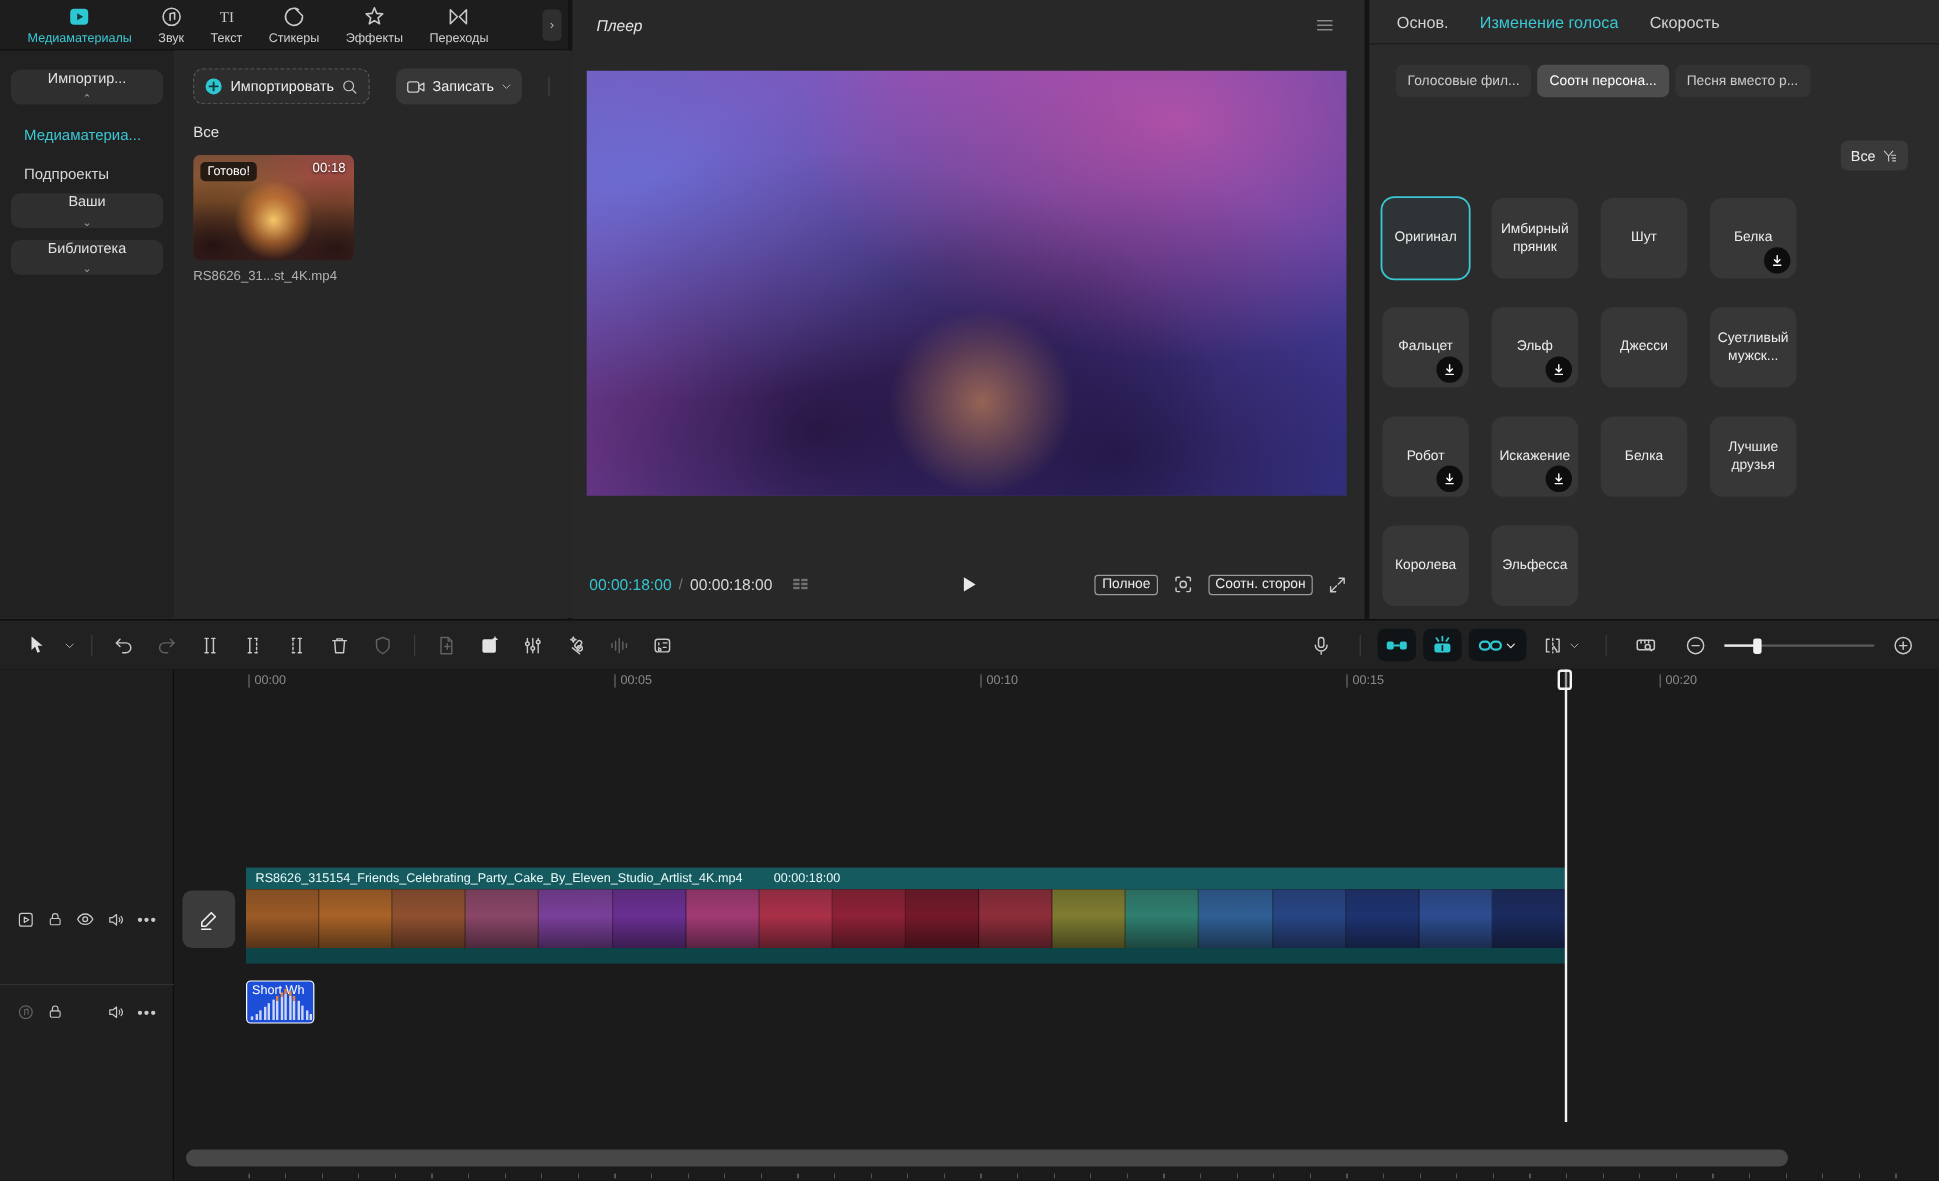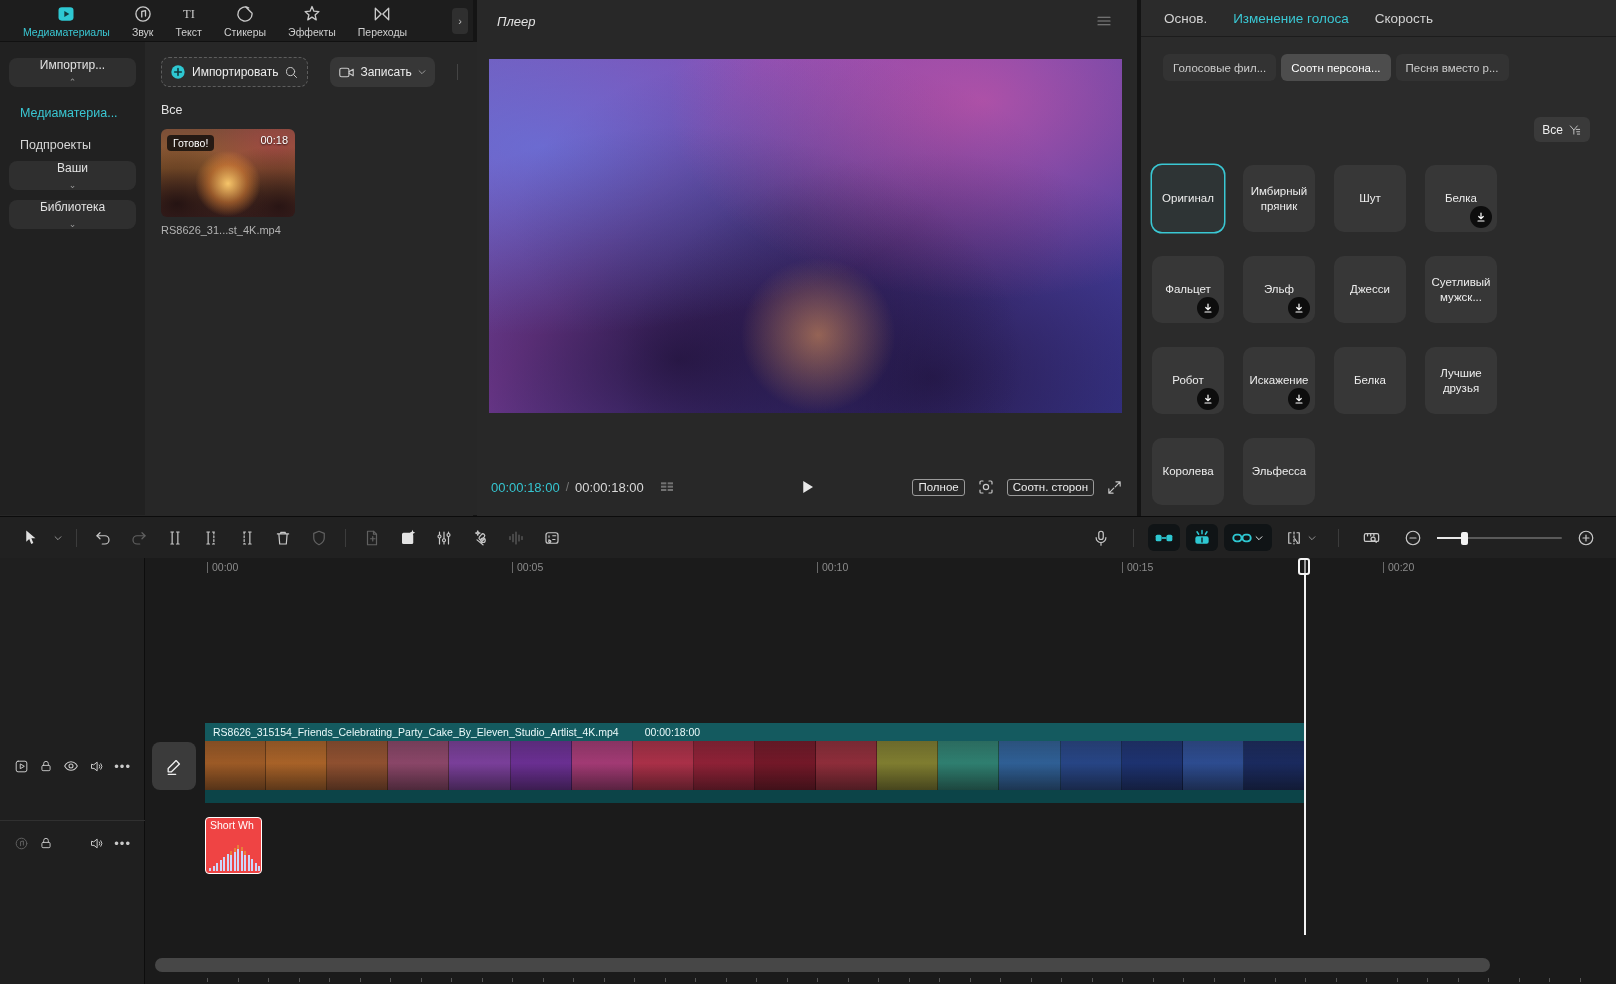--- a/index.html
+++ b/index.html
@@ -105,21 +105,21 @@
   .pencil-btn { position:absolute; left:152px; top:184px; width:44px; height:48px; background:#3b3b3b; border-radius:8px; display:flex; align-items:center; justify-content:center; cursor:pointer; }
 
   .video-clip { position:absolute; left:205px; top:165px; width:1100px; cursor:pointer; }
   .clip-titlebar { height:18px; background:#145a5f; display:flex; align-items:center; gap:26px; padding:0 8px; overflow:hidden; }
   .clip-filename { font-size:10.5px; color:#eafafa; white-space:nowrap; }
   .clip-duration { font-size:10.5px; color:#eafafa; white-space:nowrap; }
   .filmstrip { height:49px; display:flex; overflow:hidden; }
   .film-seg { flex:1; }
   .clip-bottomstrip { height:13px; background:#0c4448; }
 
-  .audio-clip { position:absolute; left:205px; top:259px; width:57px; height:57px; background:#ef4444; border:1.5px solid #ffffff; border-radius:4px; overflow:hidden; cursor:pointer; }
+  .audio-clip { position:absolute; left:205px; top:259px; width:57px; height:36px; background:#1d4ed8; border:1.5px solid #ffffff; border-radius:4px; overflow:hidden; cursor:pointer; }
   .audio-label { font-size:10.5px; color:#fff; padding:1px 4px; white-space:nowrap; }
   .waveform { position:absolute; left:3px; bottom:2px; height:30px; display:flex; align-items:flex-end; gap:1.5px; }
   .wf-bar { width:2px; background:#ccd6f8; }
   .wf-bar.tip { background:linear-gradient(180deg, #e8803a 0 4px, #ccd6f8 4px); }
 
   .playhead { position:absolute; left:1304px; top:0; width:2px; height:377px; background:#f2f2f2; cursor:ew-resize; }
   .playhead-head { position:absolute; left:-6px; top:0; width:12px; height:17px; border:2px solid #f5f5f5; border-radius:3px; background:rgba(20,20,20,.4); }
   .h-scrollbar { position:absolute; left:155px; top:400px; width:1335px; height:14px; background:#474747; border-radius:7px; cursor:pointer; }
 </style>
 </head>

